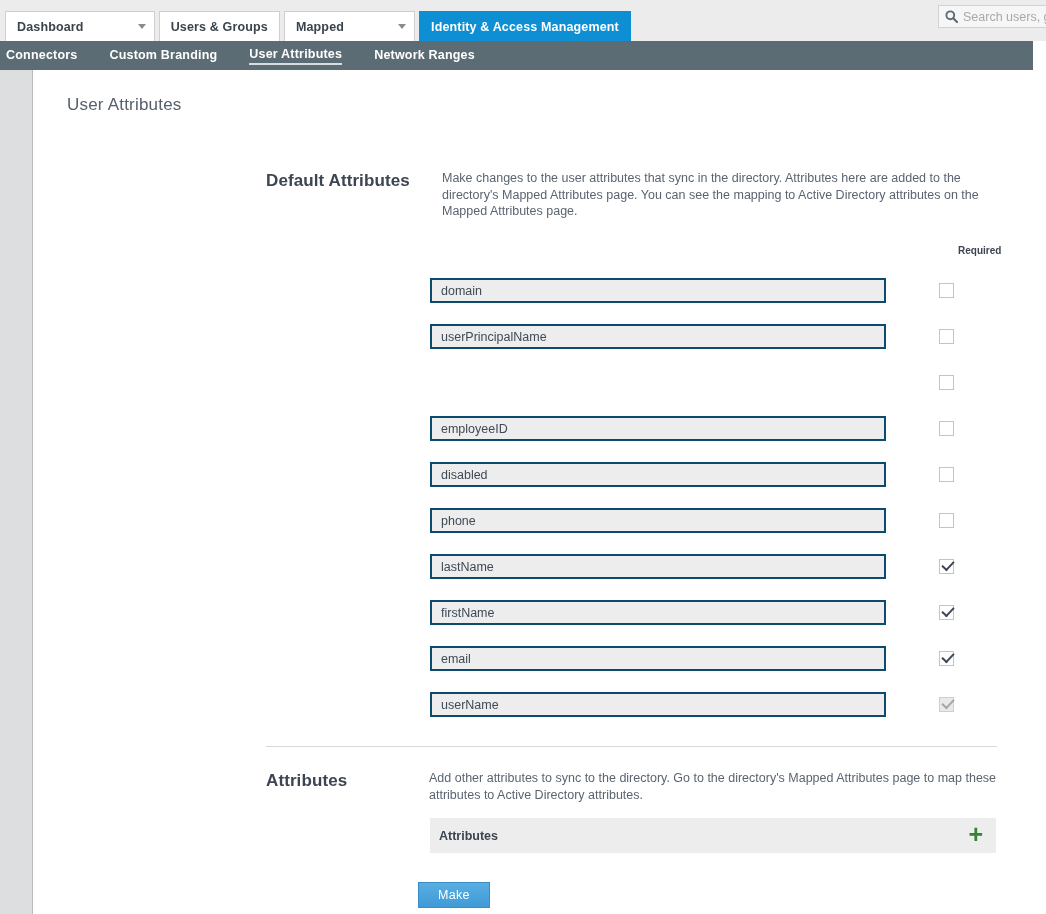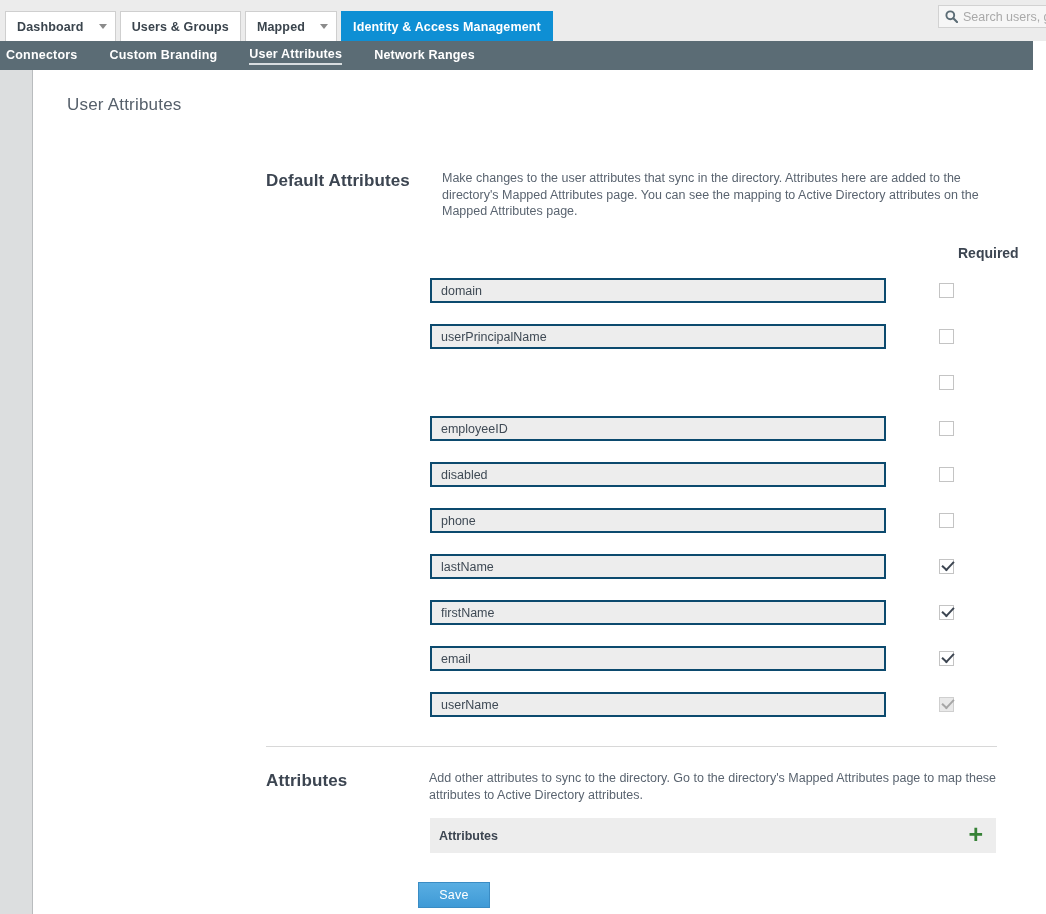--- a/index.html
+++ b/index.html
@@ -42,20 +42,21 @@
     align-items: center;
     padding: 0 11px;
     margin-right: 4px;
     font-size: 12.5px;
     font-weight: bold;
     color: #3a444d;
     letter-spacing: 0.15px;
     white-space: nowrap;
     cursor: pointer;
     user-select: none;
+    gap: 39px;
   }
   .tab.has-caret { padding-right: 8px; }
   .tab .caret {
     margin-left: 15px;
     width: 0; height: 0;
     border-left: 4px solid transparent;
     border-right: 4px solid transparent;
     border-top: 5px solid #8b8b8b;
     display: inline-block;
   }
@@ -156,21 +157,21 @@
   }
 
   
   #default-label { top: 101px; left: 232px; }
   #default-desc  { top: 100px; left: 408px; width: 570px; }
 
   .required-header {
     position: absolute;
     top: 175px;
     left: 924px;
-    font-size: 14px;
+    font-size: 10px;
     font-weight: bold;
     color: #3c4551;
   }
 
   .attr-list {
     position: absolute;
     top: 208px;
     left: 396px;
     width: 580px;
   }
@@ -378,16 +379,16 @@
     <div class="divider"></div>
 
     <div class="section-label" id="attrs-label">Attributes</div>
     <div class="section-desc" id="attrs-desc">Add other attributes to sync to the directory. Go to the directory's Mapped Attributes page to map these attributes to Active Directory attributes.</div>
 
     <div class="attrs-bar">
       <span class="attrs-bar-label">Attributes</span>
       <span class="plus-icon">+</span>
     </div>
 
-    <button class="save-btn">Save</button>
+    <button class="save-btn">Make</button>
 
   </div>
 </div>
 
 </body></html>

